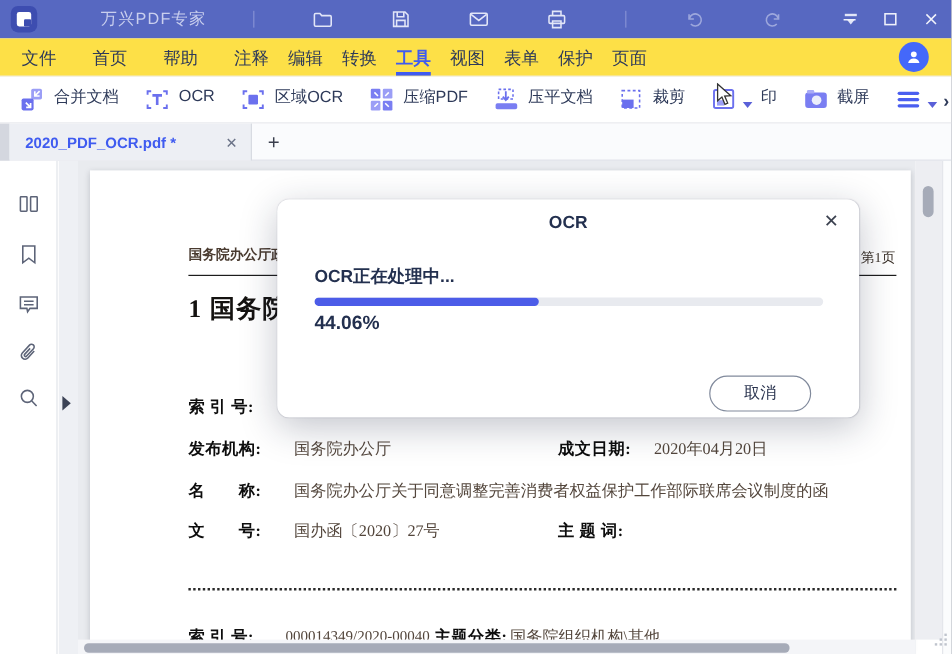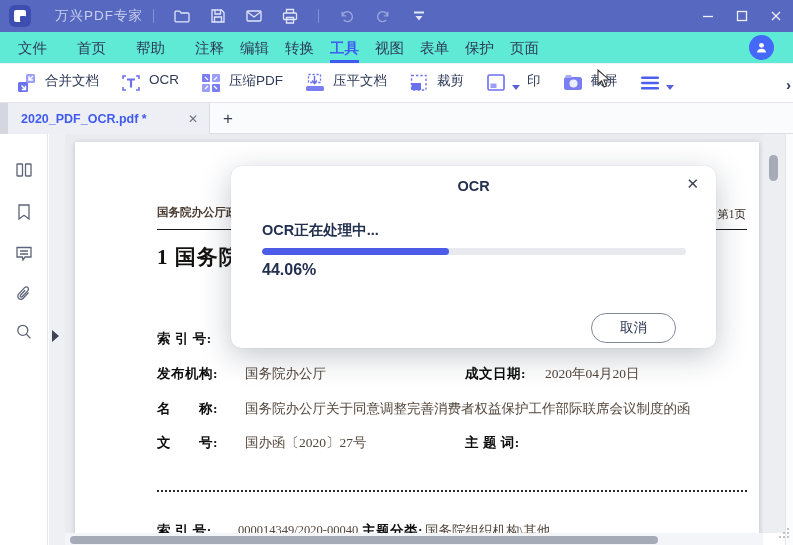--- a/index.html
+++ b/index.html
@@ -2,34 +2,34 @@
 <html><head>
 <meta charset="utf-8">
 <style>
   * { margin:0; padding:0; box-sizing:border-box; }
   html,body { background:#9aa0ad; }
   .app {
     position:relative; width:793px; height:545px; overflow:hidden;
     font-family:"Liberation Sans", sans-serif; background:#fff;
   }
   
-  .titlebar{position:absolute;left:0;top:0;width:793px;height:32px;background:#5768c1;display:flex;align-items:center;}
+  .titlebar{position:absolute;left:0;top:0;width:793px;height:32px;background:#5768c1;display:flex;align-items:center;gap:29px;}
   .logo{width:22px;height:22px;border-radius:6px;background:#3d4db0;margin:0 0 0 9px;position:relative;flex:0 0 auto;}
   .logo .g1{position:absolute;left:5px;top:5px;width:12px;height:12px;background:#fff;border-radius:2px;}
   .logo .g2{position:absolute;left:11px;top:11px;width:6px;height:6px;background:#3d4db0;border-radius:1px;}
   .app-title{color:#c9cfee;font-size:13.5px;margin-left:24px;letter-spacing:1px;}
   .tb-sep{width:1px;height:14px;background:#8591d4;margin:0 10px;}
   .tb-ico{width:18px;height:18px;display:flex;align-items:center;justify-content:center;margin:0 9px;cursor:default;}
   .tb-ico svg{stroke:#e2e6f8;stroke-width:1.3;fill:none;}
   .tb-ico.dim svg{opacity:.5;}
   .winbtns{position:absolute;right:0;top:0;height:32px;display:flex;align-items:center;}
   .winbtn{width:34px;height:32px;display:flex;align-items:center;justify-content:center;}
   .winbtn svg{stroke:#f0f2fb;stroke-width:1.3;fill:none;}
   
-  .menubar{position:absolute;left:0;top:32px;width:793px;height:32px;background:#5eead4;display:flex;align-items:center;padding-left:18px;border-bottom:1px solid #f0f1f4;}
+  .menubar{position:absolute;left:0;top:32px;width:793px;height:32px;background:#fde047;display:flex;align-items:center;padding-left:18px;border-bottom:1px solid #f0f1f4;}
   .menu-item{font-size:14.5px;color:#2e3a59;padding:6px 0 5px;margin-right:30px;cursor:default;}
   .menu-item.grp{margin-right:16px;}
   .menu-item.active{color:#3f5bf0;border-bottom:3px solid #3f5bf0;padding-bottom:2px;font-weight:bold;}
   .avatar{position:absolute;right:19px;top:3px;width:25px;height:25px;border-radius:50%;background:#4468fa;display:flex;align-items:center;justify-content:center;}
   
   .toolbar{position:absolute;left:0;top:64px;width:793px;height:39px;background:#fff;border-bottom:1px solid #e3e5ea;display:flex;align-items:center;padding-left:16px;}
   .tool-item{display:flex;margin-right:21px;white-space:nowrap;}
   .tool-item .lbl{font-size:13.5px;color:#2e3a59;margin-left:7px;}
   .caret{width:0;height:0;border-left:4px solid transparent;border-right:4px solid transparent;border-top:5px solid #5a60d8;margin-left:5px;align-self:flex-end;margin-bottom:4px;}
   .chev{position:absolute;right:2px;top:76px;font-size:15px;color:#2e3a59;font-weight:bold;z-index:5;}
@@ -182,20 +182,27 @@
     </div>
     <div class="tool-item">
       <svg width="22" height="22" viewBox="0 0 22 22">
         <path d="M3 7V4h3M16 4h3v3M19 15v3h-3M6 18H3v-3" stroke="#6b70ee" stroke-width="1.6" fill="none"></path>
         <path d="M7 7.5h8M11 7.5v8" stroke="#6b70ee" stroke-width="2.2" fill="none"></path>
       </svg>
       <span class="lbl">OCR</span>
     </div>
     <div class="tool-item">
       <svg width="22" height="22" viewBox="0 0 22 22">
+        <path d="M3 7V4h3M16 4h3v3M19 15v3h-3M6 18H3v-3" stroke="#6b70ee" stroke-width="1.6" fill="none"></path>
+        <rect x="7" y="7" width="8" height="8" rx="1" fill="#6b70ee"></rect>
+      </svg>
+      <span class="lbl">区域OCR</span>
+    </div>
+    <div class="tool-item">
+      <svg width="22" height="22" viewBox="0 0 22 22">
         <rect x="2" y="2" width="8" height="8" rx="1" fill="#7a7ef2"></rect>
         <rect x="12" y="2" width="8" height="8" rx="1" fill="#9b9ef6"></rect>
         <rect x="2" y="12" width="8" height="8" rx="1" fill="#9b9ef6"></rect>
         <rect x="12" y="12" width="8" height="8" rx="1" fill="#7a7ef2"></rect>
         <path d="M5 5l3 3M17 5l-3 3M5 17l3-3M17 17l-3-3" stroke="#fff" stroke-width="1.3" fill="none"></path>
       </svg>
       <span class="lbl">压缩PDF</span>
     </div>
     <div class="tool-item">
       <svg width="22" height="22" viewBox="0 0 22 22">

